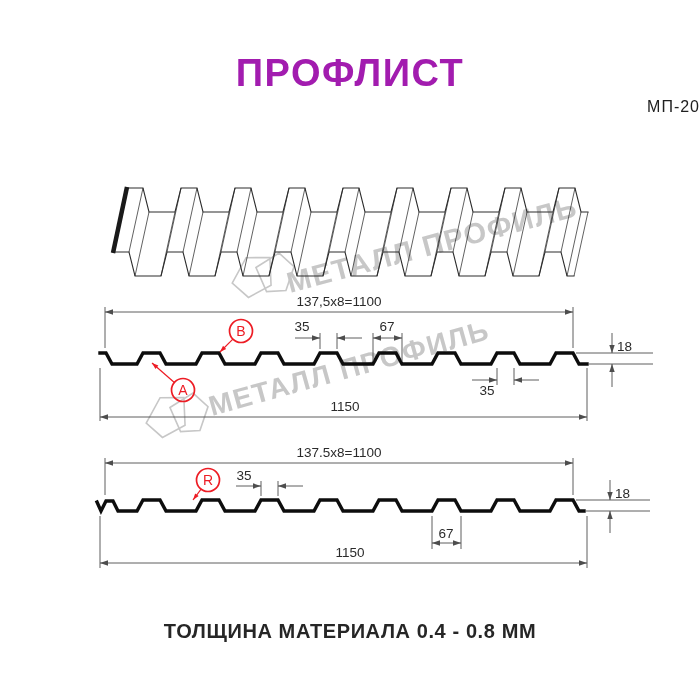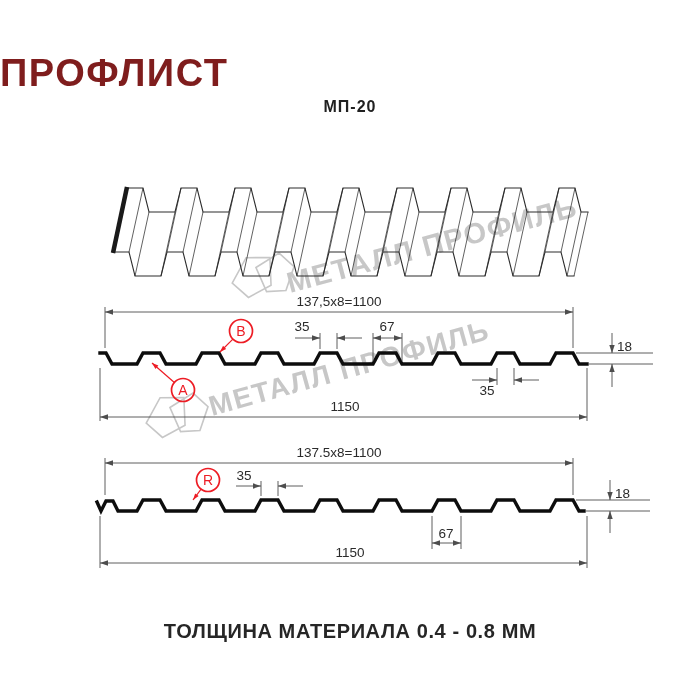--- a/index.html
+++ b/index.html
@@ -1,21 +1,21 @@
 <!DOCTYPE html>
 <html><head>
 <meta charset="utf-8">
 <style>
   html,body{margin:0;padding:0;background:#ffffff;}
   #page{position:relative;width:700px;height:700px;background:#ffffff;overflow:hidden;
         font-family:"Liberation Sans",sans-serif;}
-  .title{position:absolute;left:0;right:0;top:52px;text-align:left;
-         font-size:38px;font-weight:800;letter-spacing:1.5px;color:#7f1d1d;}
-  .subtitle{position:absolute;left:0;right:0;top:98px;text-align:center;
-            font-size:16px;font-weight:700;letter-spacing:1px;color:#202020;}
+  .title{position:absolute;left:0;right:0;top:52px;text-align:center;
+         font-size:38px;font-weight:800;letter-spacing:1.5px;color:#a21caf;}
+  .subtitle{position:absolute;left:0;right:0;top:98px;text-align:right;
+            font-size:16px;font-weight:400;letter-spacing:1px;color:#202020;}
   .footnote{position:absolute;left:0;right:0;top:620px;text-align:center;
             font-size:20px;font-weight:600;letter-spacing:0.6px;color:#262626;}
   #drawing{position:absolute;left:0;top:0;}
   text{font-family:"Liberation Sans",sans-serif;}
 </style>
 </head>
 <body>
 
 <div id="page">
   <div class="title">ПРОФЛИСТ</div>

